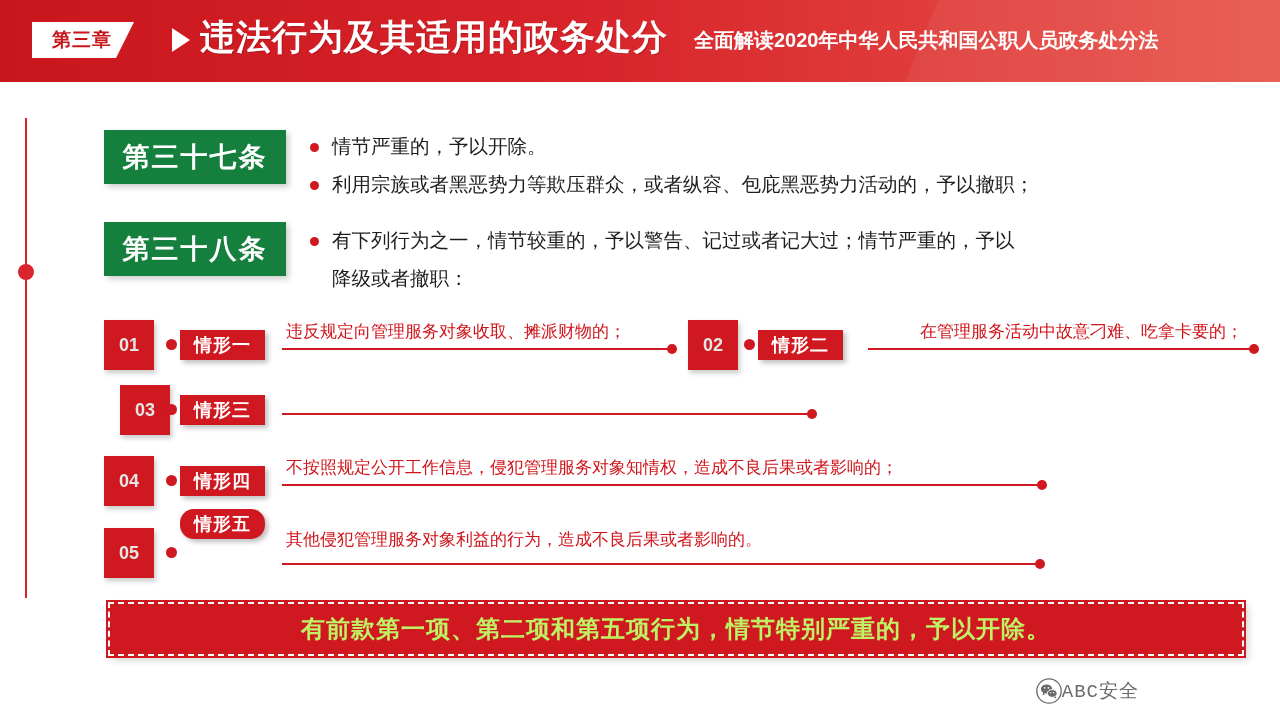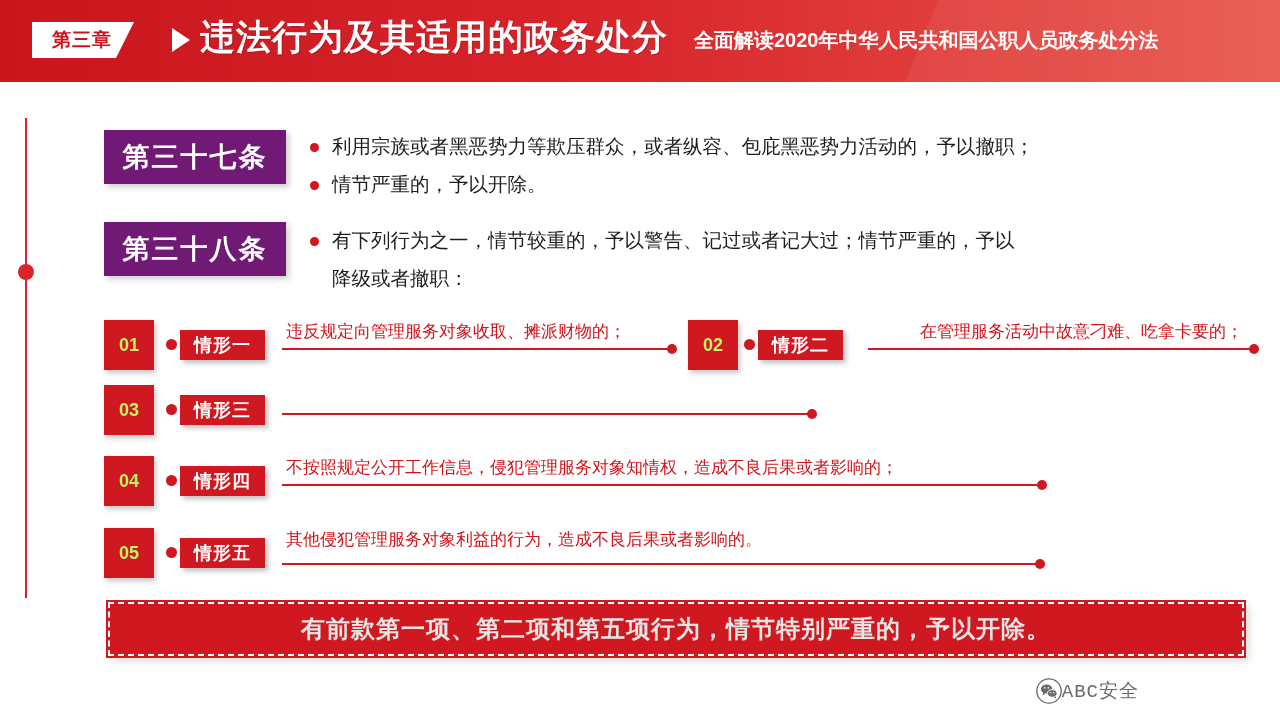--- a/index.html
+++ b/index.html
@@ -52,21 +52,21 @@
     position:absolute; left:25px; top:118px; width:2px; height:480px;
     background:#d9242b;
   }
   .rail-dot{
     position:absolute; left:18px; top:264px; width:16px; height:16px;
     border-radius:50%; background:#d9242b;
   }
 
   
   .article-badge{
-    position:absolute; background:#701a75; color:#fff;
+    position:absolute; background:#15803d; color:#fff;
     font-size:27px; font-weight:700; letter-spacing:2px;
     display:flex; align-items:center; justify-content:center;
     width:182px; height:54px;
     box-shadow: 3px 3px 6px rgba(0,0,0,.20);
   }
   #art37 { left:104px; top:130px; }
   #art38 { left:104px; top:222px; }
 
   .bullet-list{ position:absolute; }
   .bullet-row{ display:flex; align-items:flex-start; margin-bottom:8px; }
@@ -76,21 +76,21 @@
   }
   .bullet-text{
     font-size:19.5px; color:#1d1d1d; line-height:30px;
     font-family: "Liberation Serif","DejaVu Serif", serif;
   }
   #list37{ left:310px; top:132px; width:830px; }
   #list38{ left:310px; top:226px; width:800px; }
 
   
   .num-box{
-    position:absolute; width:50px; height:50px; background:#cf181f; color:#bef264;
+    position:absolute; width:50px; height:50px; background:#cf181f; color:#e5e5e5;
     display:flex; align-items:center; justify-content:center;
     font-size:18px; font-weight:700;
     box-shadow: 2px 3px 5px rgba(0,0,0,.22);
   }
   .sit-dot{
     position:absolute; width:11px;height:11px;border-radius:50%;background:#cf181f;
   }
   .sit-label{
     position:absolute; height:30px; padding:0 14px;
     background:#cf181f; color:#fff; font-size:18px; font-weight:700;
@@ -111,21 +111,21 @@
 
   
   .emph-box{
     position:absolute; left:108px; top:602px; width:1136px; height:54px;
     background:#cf181f; border:2px dashed #ffffff;
     outline:2px solid #cf181f;
     display:flex; align-items:center; justify-content:center;
     box-shadow: 4px 4px 8px rgba(0,0,0,.18);
   }
   .emph-text{
-    color:#e5e5e5; font-size:24px; font-weight:700; letter-spacing:1px;
+    color:#bef264; font-size:24px; font-weight:700; letter-spacing:1px;
   }
 
   
   .watermark{
     position:absolute; right:18px; bottom:16px;
     display:flex; align-items:center; 
     color:#6b6b6b; font-size:19px; letter-spacing:1px;
     font-family:"Liberation Mono","DejaVu Sans Mono", monospace;
   }
   .wechat-icon{ width:26px;height:26px; display:block; }
@@ -142,25 +142,25 @@
     <div class="header-sub">全面解读2020年中华人民共和国公职人员政务处分法</div>
   </div>
 
   <div class="rail"></div>
   <div class="rail-dot"></div>
 
   <div class="article-badge" id="art37">第三十七条</div>
   <div class="bullet-list" id="list37">
     <div class="bullet-row">
       <span class="bullet-dot"></span>
-      <span class="bullet-text">利用宗族或者黑恶势力等欺压群众，或者纵容、包庇黑恶势力活动的，予以撤职；</span>
+      <span class="bullet-text">情节严重的，予以开除。</span>
     </div>
     <div class="bullet-row">
       <span class="bullet-dot"></span>
-      <span class="bullet-text">情节严重的，予以开除。</span>
+      <span class="bullet-text">利用宗族或者黑恶势力等欺压群众，或者纵容、包庇黑恶势力活动的，予以撤职；</span>
     </div>
   </div>
 
   <div class="article-badge" id="art38">第三十八条</div>
   <div class="bullet-list" id="list38">
     <div class="bullet-row">
       <span class="bullet-dot"></span>
       <span class="bullet-text">有下列行为之一，情节较重的，予以警告、记过或者记大过；情节严重的，予以</span>
     </div>
     <div class="bullet-row" style="margin-left:22px;">
@@ -173,34 +173,34 @@
   <div class="sit-label" style="left:180px; top:330px;font-family:Liberation Serif, serif;">情形一</div>
   <div class="sit-text" style="left:286px; top:320px;">违反规定向管理服务对象收取、摊派财物的；</div>
   <div class="underline" style="left:282px; top:348px; width:390px;"></div>
 
   <div class="num-box" style="left:688px; top:320px;">02</div>
   <div class="sit-dot" style="left:744px; top:339px;"></div>
   <div class="sit-label" style="left:758px; top:330px;">情形二</div>
   <div class="sit-text" style="left:920px; top:320px;">在管理服务活动中故意刁难、吃拿卡要的；</div>
   <div class="underline" style="left:868px; top:348px; width:386px;"></div>
 
-  <div class="num-box" style="left:104px; top:385px;">03</div>
+  <div class="num-box" style="left:120px; top:385px;">03</div>
   <div class="sit-dot" style="left:166px; top:404px;"></div>
   <div class="sit-label" style="left:180px; top:395px;">情形三</div>
   <div class="underline" style="left:282px; top:413px; width:530px;"></div>
 
   <div class="num-box" style="left:104px; top:456px;">04</div>
   <div class="sit-dot" style="left:166px; top:475px;"></div>
   <div class="sit-label" style="left:180px; top:466px;">情形四</div>
   <div class="sit-text" style="left:286px; top:456px;">不按照规定公开工作信息，侵犯管理服务对象知情权，造成不良后果或者影响的；</div>
   <div class="underline" style="left:282px; top:484px; width:760px;"></div>
 
   <div class="num-box" style="left:104px; top:528px;">05</div>
   <div class="sit-dot" style="left:166px; top:547px;"></div>
-  <div class="sit-label" style="left:180px; top:538px;">情形五</div>
+  <div class="sit-label" style="left:180px; top:509px;border-radius:14px;">情形五</div>
   <div class="sit-text" style="left:286px; top:528px;">其他侵犯管理服务对象利益的行为，造成不良后果或者影响的。</div>
   <div class="underline" style="left:282px; top:563px; width:758px;"></div>
 
   <div class="emph-box">
     <span class="emph-text">有前款第一项、第二项和第五项行为，情节特别严重的，予以开除。</span>
   </div>
 
   <div class="watermark">
     <svg class="wechat-icon" viewBox="0 0 32 32">
       <circle cx="16" cy="16" r="15" fill="none" stroke="#6b6b6b" stroke-width="1.6"></circle>

